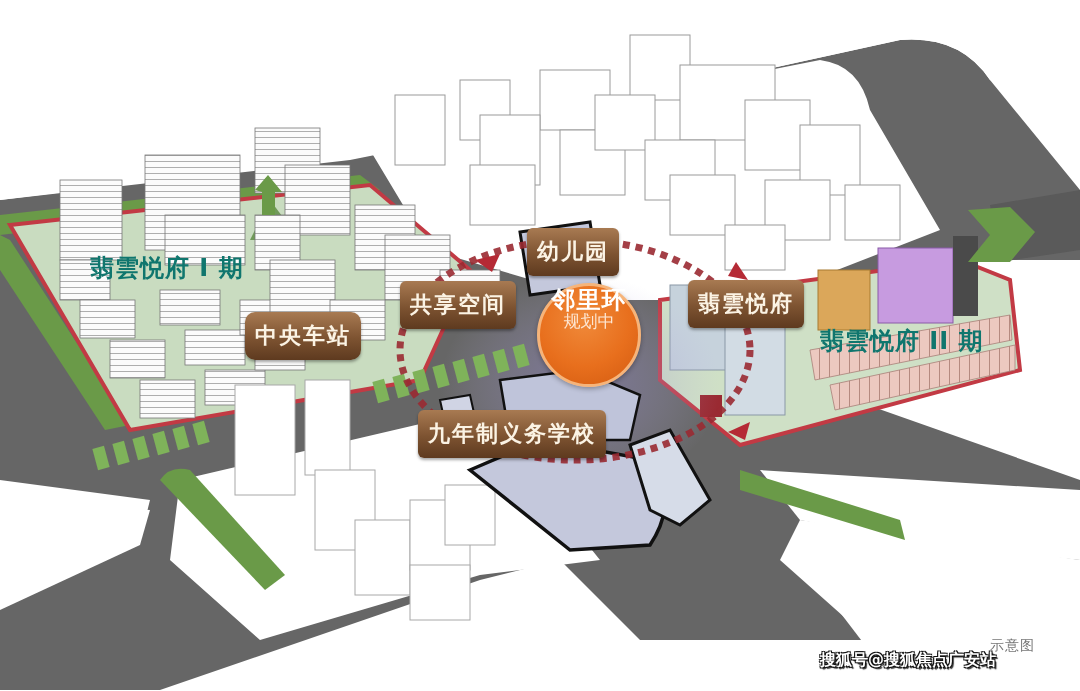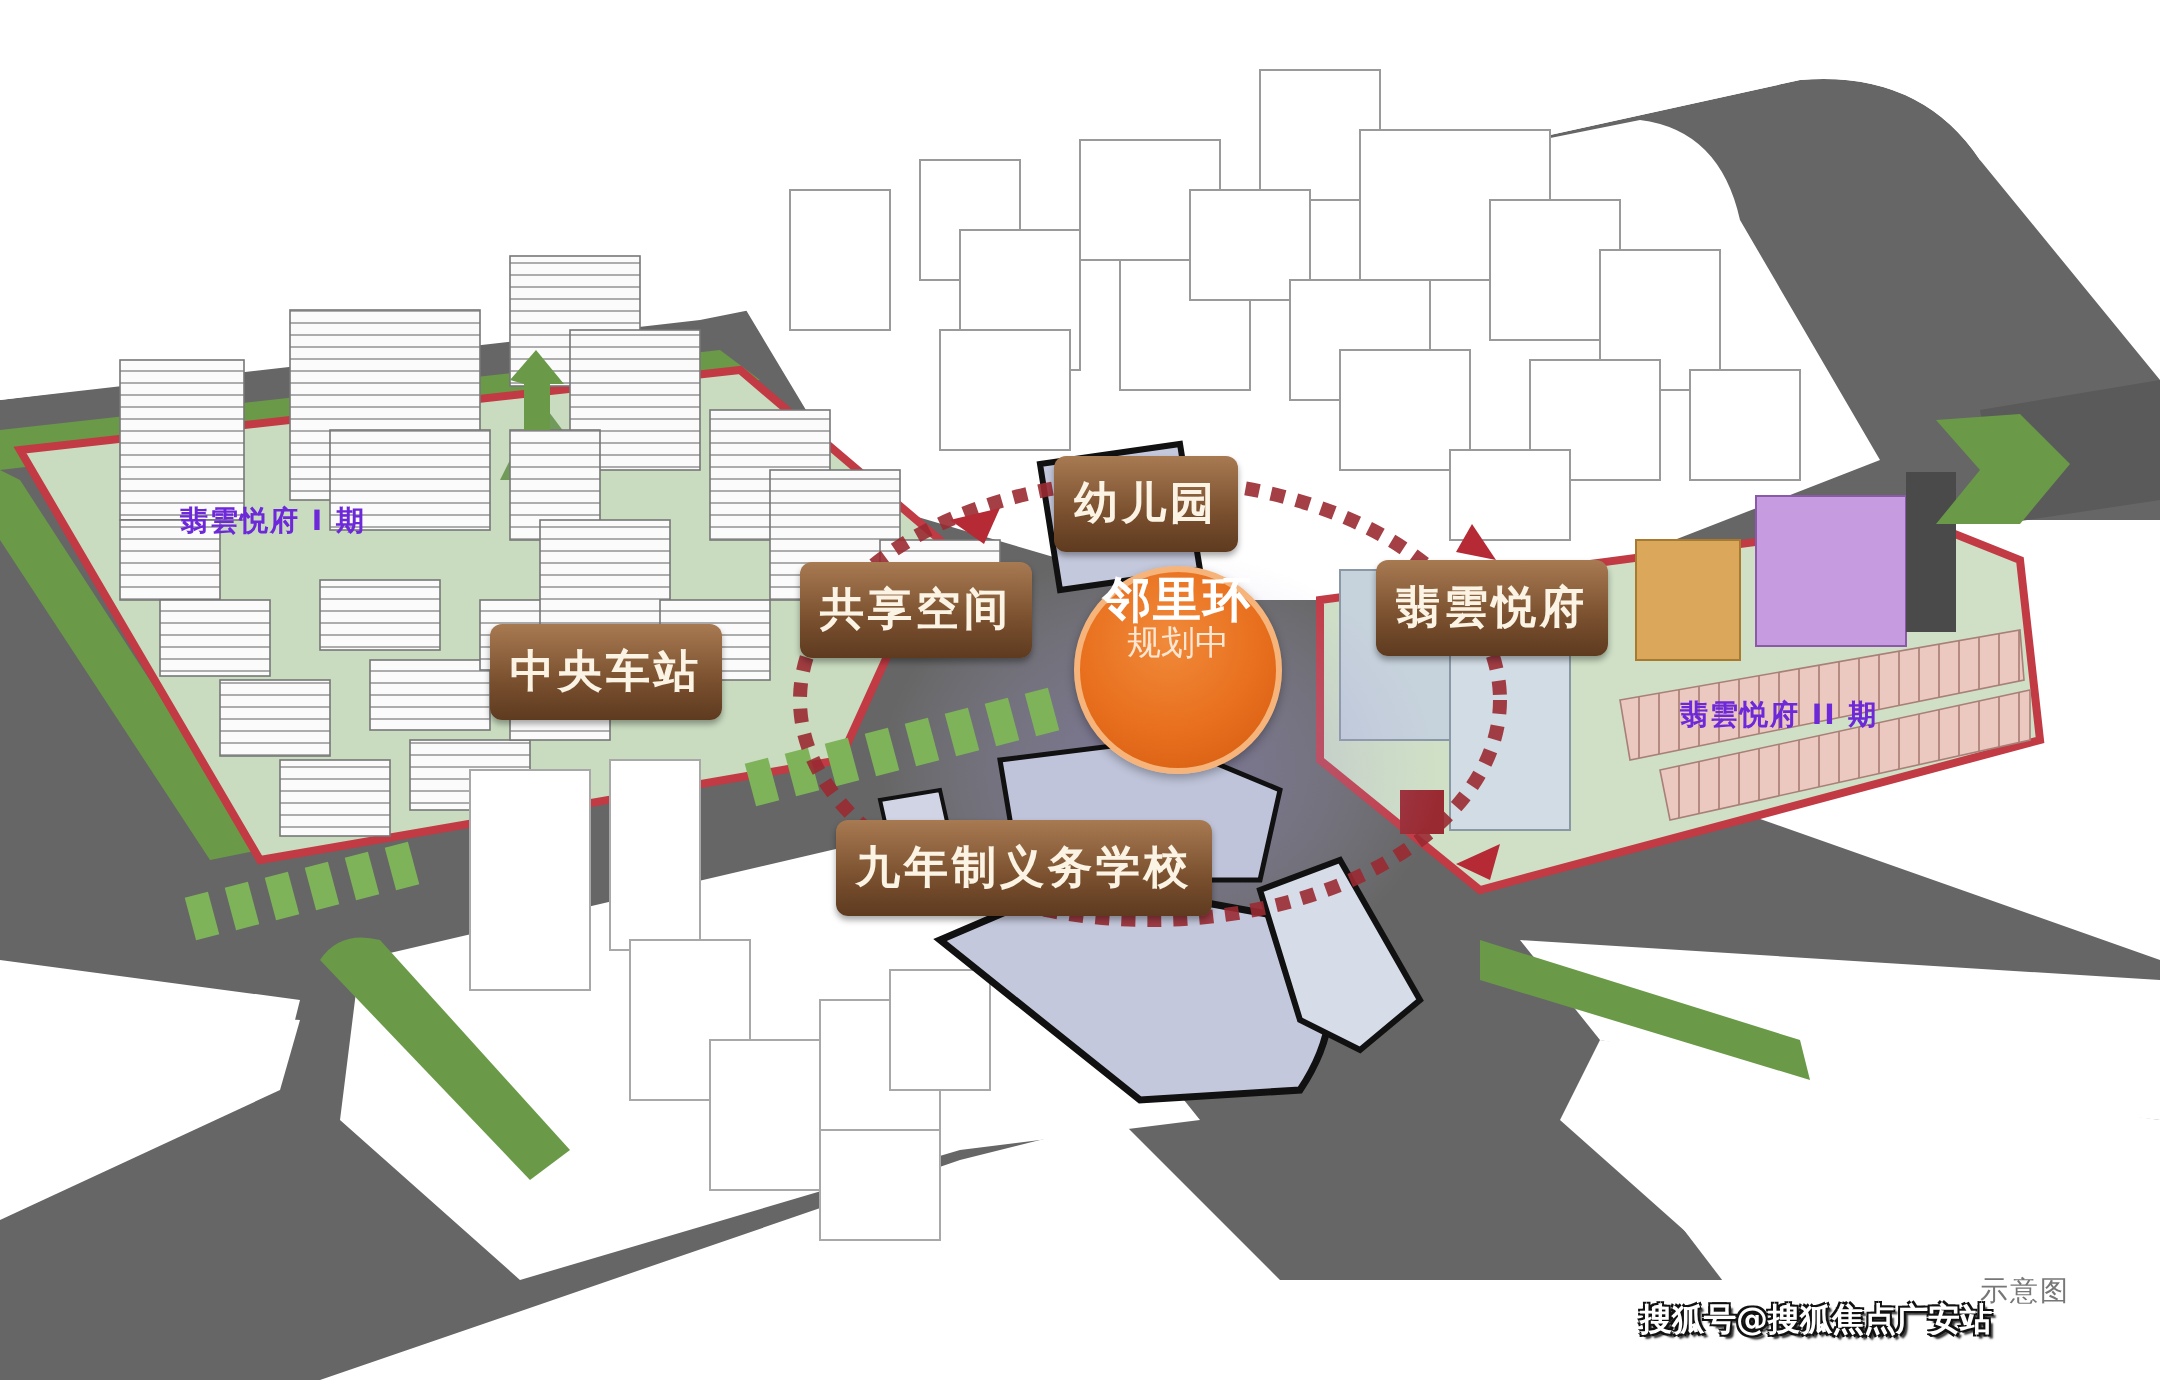--- a/index.html
+++ b/index.html
@@ -7,21 +7,21 @@
          font-family: "DejaVu Sans", "Liberation Sans", sans-serif; }
   #map { position: absolute; left: 0; top: 0; width: 1080px; height: 691px; }
   .label-pill {
     position: absolute; display: flex; align-items: center; justify-content: center;
     color: #fbf3e4; font-size: 22px; font-weight: bold; letter-spacing: 2px;
     border-radius: 6px; padding: 0 10px; height: 48px; white-space: nowrap;
     background: linear-gradient(180deg, #a87a52 0%, #7d5331 55%, #5e3a1f 100%);
     box-shadow: 0 2px 3px rgba(0,0,0,0.35);
   }
   .phase-label {
-    position: absolute; color: #6d28d9; font-size: 14px; font-weight: bold;
+    position: absolute; color: #0f766e; font-size: 24px; font-weight: bold;
     letter-spacing: 1px; white-space: nowrap;
   }
   .center-circle {
     position: absolute; left: 537px; top: 283px; width: 104px; height: 104px;
     border-radius: 50%;
     background: radial-gradient(circle at 45% 35%, #f08a3a 0%, #e86f1d 55%, #d25a10 100%);
     border: 3px solid #f6b47a; box-sizing: border-box;
     display: flex; flex-direction: column; align-items: center; justify-content: flex-start;
     box-shadow: 0 2px 5px rgba(0,0,0,0.3);
   }
@@ -185,21 +185,21 @@
   </g>
 </svg>
 
 <div class="center-circle">
   <div class="center-title">邻里环</div>
   <div class="center-sub">规划中</div>
 </div>
 
 <div class="label-pill" style="left:527px; top:228px;">幼儿园</div>
 <div class="label-pill" style="left:400px; top:281px;">共享空间</div>
-<div class="label-pill" style="left:245px; top:312px;">中央车站</div>
+<div class="label-pill" style="left:245px; top:312px;border-radius:10px;">中央车站</div>
 <div class="label-pill" style="left:688px; top:280px;">翡雲悦府</div>
 <div class="label-pill" style="left:388px; top:410px;margin-left:30px;">九年制义务学校</div>
 
 <div class="phase-label" style="left:90px; top:252px;">翡雲悦府 I 期</div>
-<div class="phase-label" style="left:840px; top:325px;margin-top:24px;">翡雲悦府 II 期</div>
+<div class="phase-label" style="left:820px; top:325px;">翡雲悦府 II 期</div>
 
 <div class="note">示意图</div>
 <div class="watermark">搜狐号@搜狐焦点广安站</div>
 
 </body></html>

